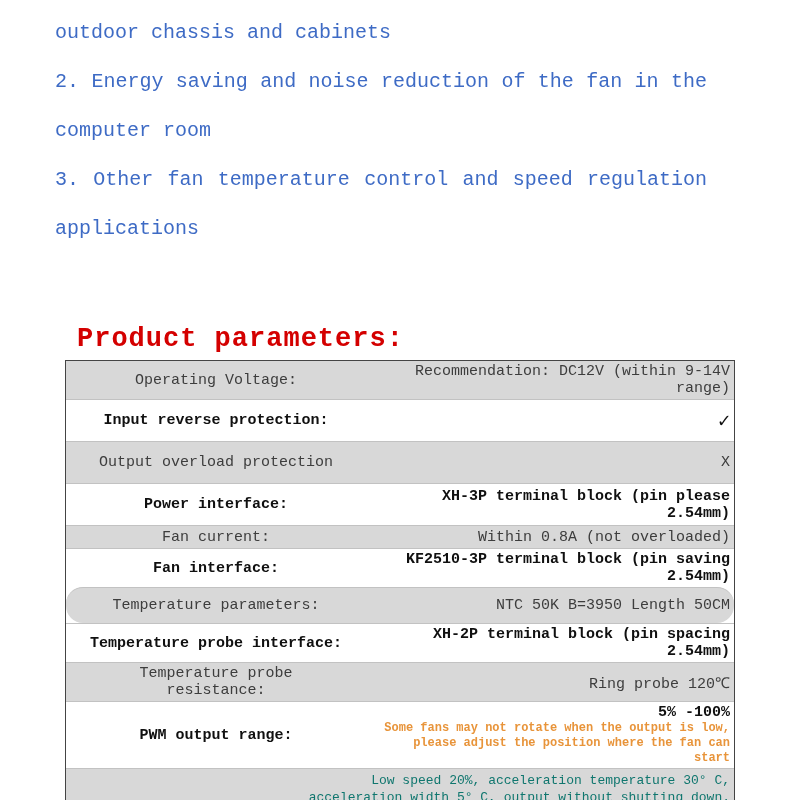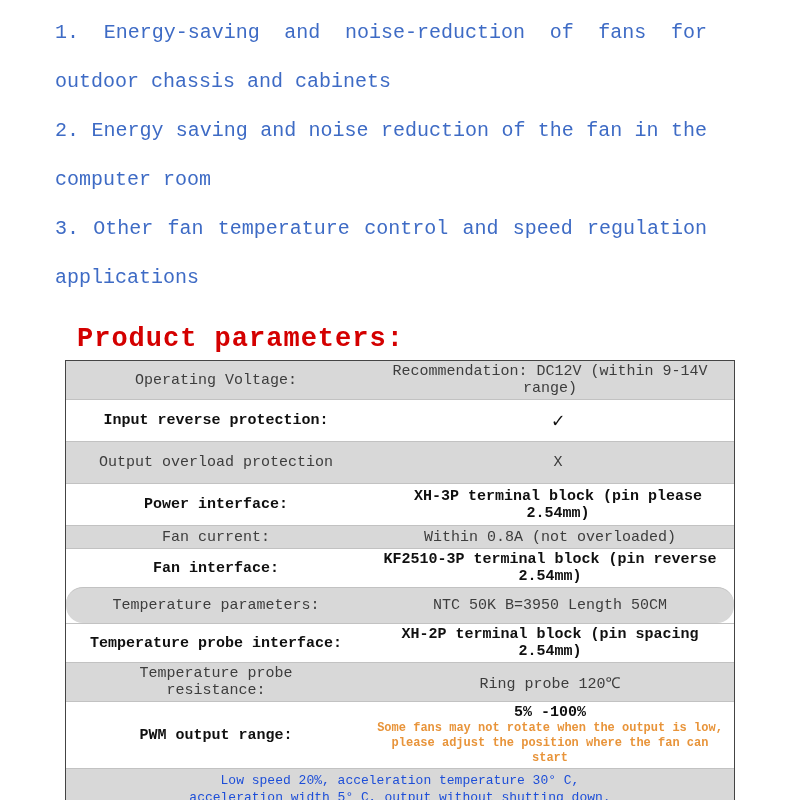--- a/index.html
+++ b/index.html
@@ -64,21 +64,21 @@
   .row.gray { background: #d8d8d8; color: #3d3d3d; }
   .row.white { background: #ffffff; color: #101010; font-weight: bold; }
   .cell-label {
     width: 300px;
     text-align: center;
     padding: 2px 20px;
     box-sizing: border-box;
   }
   .cell-value {
     flex: 1;
-    text-align: center;
+    text-align: right;
     padding: 2px 4px;
     box-sizing: border-box;
   }
   .h24 { min-height: 24px; }
   .h23 { min-height: 23px; }
   .h28 { min-height: 28px; }
   .h36 { min-height: 36px; border-radius: 17px; }
   .h40 { min-height: 40px; }
   .h42 { min-height: 42px; gap: 16px; }
   .h50 { min-height: 50px; }
@@ -86,28 +86,27 @@
   .note {
     color: #e8943a;
     font-size: 12px;
     line-height: 15px;
     font-weight: bold;
   }
   .small-line {
     font-size: 13px;
     line-height: 17px;
     font-weight: normal;
-    color: #1d4ed8;
+    color: #0f766e;
   }
 </style>
 </head>
 <body>
 
 <div class="intro">
-  <div class="intro-line j">1. Energy-saving and noise-reduction of fans for</div>
   <div class="intro-line">outdoor chassis and cabinets</div>
   <div class="intro-line j">2. Energy saving and noise reduction of the fan in the</div>
   <div class="intro-line">computer room</div>
   <div class="intro-line j">3. Other fan temperature control and speed regulation</div>
   <div class="intro-line">applications</div>
 </div>
 
 <div class="title">Product parameters:</div>
 
 <div class="ptable">
@@ -132,21 +131,21 @@
     <div class="cell-value">XH-3P terminal block (pin please 2.54mm)</div>
   </div>
 
   <div class="row gray h23">
     <div class="cell-label">Fan current:</div>
     <div class="cell-value">Within 0.8A (not overloaded)</div>
   </div>
 
   <div class="row white h24">
     <div class="cell-label">Fan interface:</div>
-    <div class="cell-value">KF2510-3P terminal block (pin reverse 2.54mm)</div>
+    <div class="cell-value">KF2510-3P terminal block (pin saving 2.54mm)</div>
   </div>
 
   <div class="row gray h36">
     <div class="cell-label">Temperature parameters:</div>
     <div class="cell-value">NTC 50K B=3950 Length 50CM</div>
   </div>
 
   <div class="row white h28">
     <div class="cell-label">Temperature probe interface:</div>
     <div class="cell-value">XH-2P terminal block (pin spacing 2.54mm)</div>

